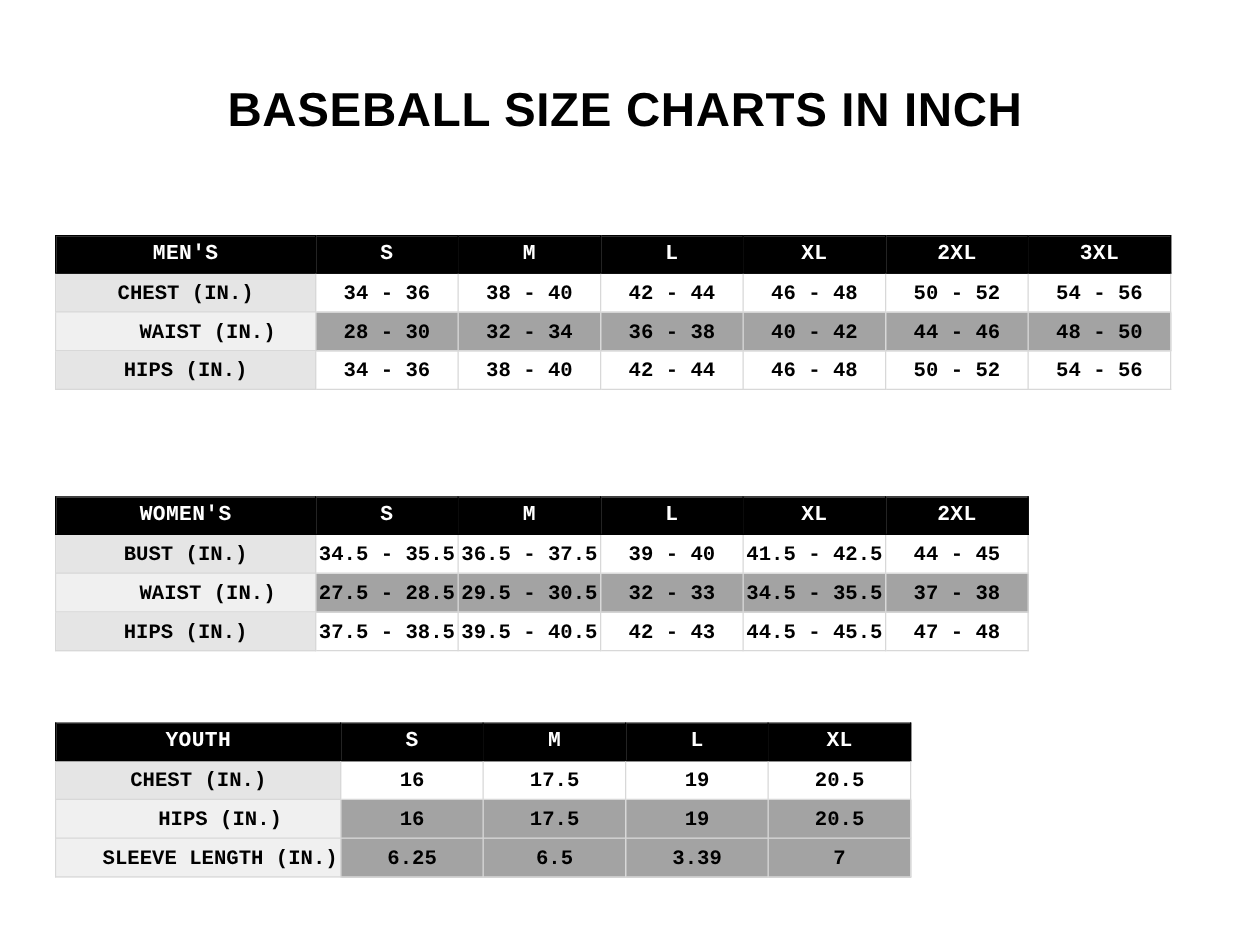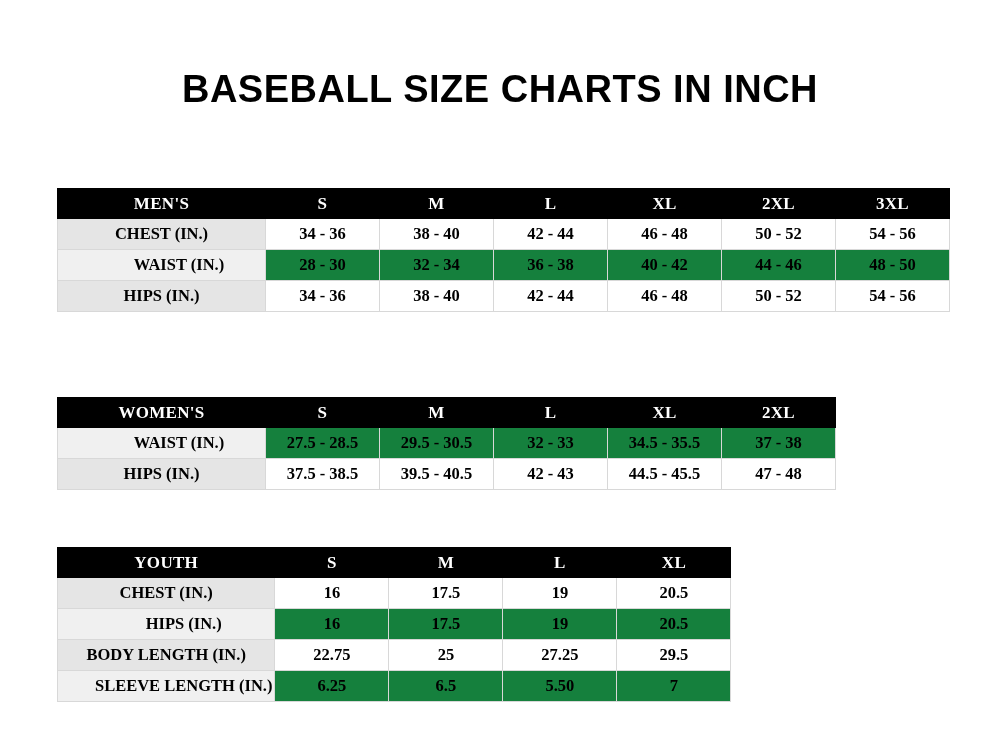--- a/index.html
+++ b/index.html
@@ -33,22 +33,21 @@
     font-family: "Liberation Sans", sans-serif;
   }
 
   .chart-block {
     position: absolute;
     left: 44px;
   }
   table.size-table {
     border-collapse: collapse;
     table-layout: fixed;
-    font-family: Liberation Serif, serif;
-    margin-left: 13px;
+    font-family: Liberation Mono, monospace;
   }
   table.size-table th,
   table.size-table td {
     border: 1px solid #d8d8d8;
     text-align: center;
     font-weight: bold;
     font-size: 16.5px;
     height: 31px;
     padding: 0 2px;
     box-sizing: border-box;
@@ -59,21 +58,21 @@
     color: #ffffff;
     border: 1px solid #000000;
     height: 30px;
     font-size: 17px;
     letter-spacing: 0.3px;
   }
   table.size-table thead th.rowhead {
     text-align: center;
   }
   table.size-table tbody tr.alt td {
-    background: #15803d;
+    background: #a3a3a3;
   }
   table.size-table tbody td.rowlabel {
     background: #e5e5e5;
     font-size: 16.5px;
   }
   table.size-table tbody tr.alt td.rowlabel {
     background: #f0f0f0;
     padding-left: 37px;
   }
 
@@ -162,41 +161,49 @@
         <tr>
           <th class="rowhead">WOMEN'S</th>
           <th>S</th>
           <th>M</th>
           <th>L</th>
           <th>XL</th>
           <th>2XL</th>
         </tr>
       </thead>
       <tbody>
+        <tr>
+          <td class="rowlabel">BUST (IN.)</td>
+          <td>34.5 - 35.5</td>
+          <td>36.5 - 37.5</td>
+          <td>39 - 40</td>
+          <td>41.5 - 42.5</td>
+          <td>44 - 45</td>
+        </tr>
         <tr class="alt">
           <td class="rowlabel">WAIST (IN.)</td>
           <td>27.5 - 28.5</td>
           <td>29.5 - 30.5</td>
           <td>32 - 33</td>
           <td>34.5 - 35.5</td>
           <td>37 - 38</td>
         </tr>
         <tr>
           <td class="rowlabel">HIPS (IN.)</td>
           <td>37.5 - 38.5</td>
           <td>39.5 - 40.5</td>
           <td>42 - 43</td>
           <td>44.5 - 45.5</td>
           <td>47 - 48</td>
         </tr>
       </tbody>
     </table>
   </div>
 
-  <div class="chart-block" style="top: 547px;">
+  <div class="chart-block" style="top: 578px;">
     <table class="size-table" id="youth-table">
       <colgroup>
         <col class="c0">
           <col class="cx">
           <col class="cx">
           <col class="cx">
           <col class="cx">
       </colgroup>
       <thead>
         <tr>
@@ -215,31 +222,24 @@
           <td>19</td>
           <td>20.5</td>
         </tr>
         <tr class="alt">
           <td class="rowlabel">HIPS (IN.)</td>
           <td>16</td>
           <td>17.5</td>
           <td>19</td>
           <td>20.5</td>
         </tr>
-        <tr>
-          <td class="rowlabel">BODY LENGTH (IN.)</td>
-          <td>22.75</td>
-          <td>25</td>
-          <td>27.25</td>
-          <td>29.5</td>
-        </tr>
         <tr class="alt">
           <td class="rowlabel">SLEEVE LENGTH (IN.)</td>
           <td>6.25</td>
           <td>6.5</td>
-          <td>5.50</td>
+          <td>3.39</td>
           <td>7</td>
         </tr>
       </tbody>
     </table>
   </div>
 
 </div>
 
 </body></html>

